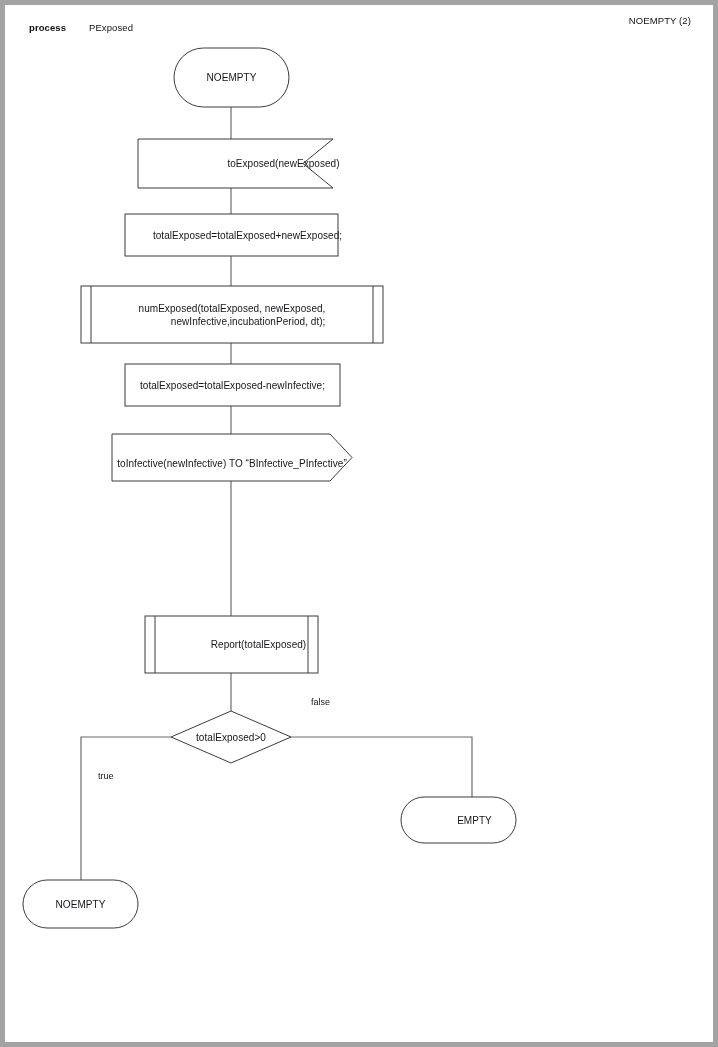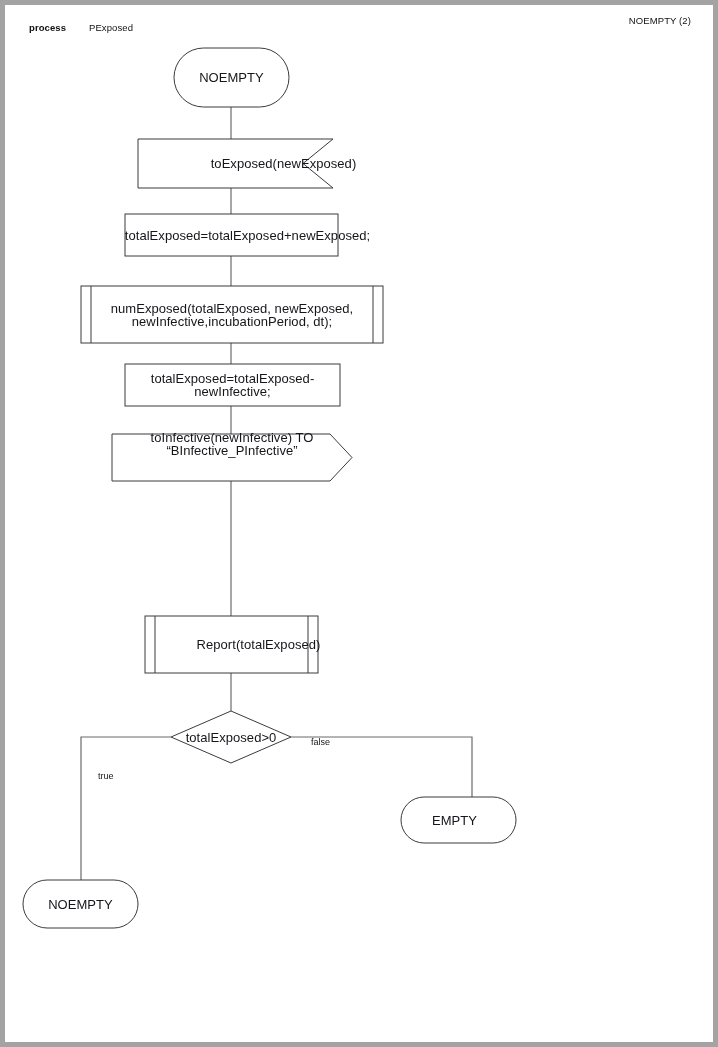--- a/index.html
+++ b/index.html
@@ -40,23 +40,23 @@
     fill: none;
     stroke-width: 1;
     shape-rendering: geometricPrecision;
   }
   #diagram .shape { fill: #ffffff; }
   #diagram .conn { stroke: #6b6b70; stroke-width: 1.2; }
   #diagram .inner { stroke: #3b3b3f; stroke-width: 1; }
 
   .nodelabel {
     position: absolute;
-    font-size: 13px;
+    font-size: 10px;
     color: #15151a;
-    text-align: center;
+    text-align: right;
     line-height: 13px;
     white-space: pre-line;
     letter-spacing: 0.05px;
   }
   .edgelabel {
     position: absolute;
     font-size: 9px;
     color: #15151a;
     white-space: nowrap;
   }
@@ -120,22 +120,22 @@
       </g>
   </svg>
 
   <div id="label-layer">
       <div class="nodelabel" style="left: 169px; top: 43px; width: 115px; height: 59px; display: flex; align-items: center; justify-content: center;">NOEMPTY</div>
       <div class="nodelabel" style="left: 133px; top: 134px; width: 195px; height: 49px; display: flex; align-items: center; justify-content: center; padding-left: 48px;">toExposed(newExposed)</div>
       <div class="nodelabel" style="left: 120px; top: 209px; width: 213px; height: 42px; display: flex; align-items: center; justify-content: center; padding-left: 16px;">totalExposed=totalExposed+newExposed;</div>
       <div class="nodelabel" style="left: 76px; top: 281px; width: 302px; height: 57px; display: flex; align-items: center; justify-content: center;">numExposed(totalExposed, newExposed,
 newInfective,incubationPeriod, dt);</div>
       <div class="nodelabel" style="left: 120px; top: 359px; width: 215px; height: 42px; display: flex; align-items: center; justify-content: center;">totalExposed=totalExposed-newInfective;</div>
-      <div class="nodelabel" style="left: 107px; top: 415px; width: 240px; height: 47px; display: flex; align-items: center; justify-content: center;">toInfective(newInfective) TO “BInfective_PInfective”</div>
+      <div class="nodelabel" style="left: 107px; top: 435px; width: 240px; height: 47px; display: flex; align-items: center; justify-content: center;">toInfective(newInfective) TO “BInfective_PInfective”</div>
       <div class="nodelabel" style="left: 140px; top: 611px; width: 173px; height: 57px; display: flex; align-items: center; justify-content: center; padding-left: 27px;">Report(totalExposed)</div>
       <div class="nodelabel" style="left: 166px; top: 706px; width: 120px; height: 52px; display: flex; align-items: center; justify-content: center;">totalExposed&gt;0</div>
-      <div class="nodelabel" style="left: 392px; top: 792px; width: 115px; height: 46px; display: flex; align-items: center; justify-content: center;">EMPTY</div>
+      <div class="nodelabel" style="left: 412px; top: 792px; width: 115px; height: 46px; display: flex; align-items: center; justify-content: center;">EMPTY</div>
       <div class="nodelabel" style="left: 18px; top: 875px; width: 115px; height: 48px; display: flex; align-items: center; justify-content: center;">NOEMPTY</div>
       <div class="edgelabel" style="left: 93px; top: 766px;">true</div>
-      <div class="edgelabel" style="left: 306px; top: 732px;">false</div>
+      <div class="edgelabel" style="left: 306px; top: 692px;">false</div>
     </div>
 
 </div>
 
 </body></html>

